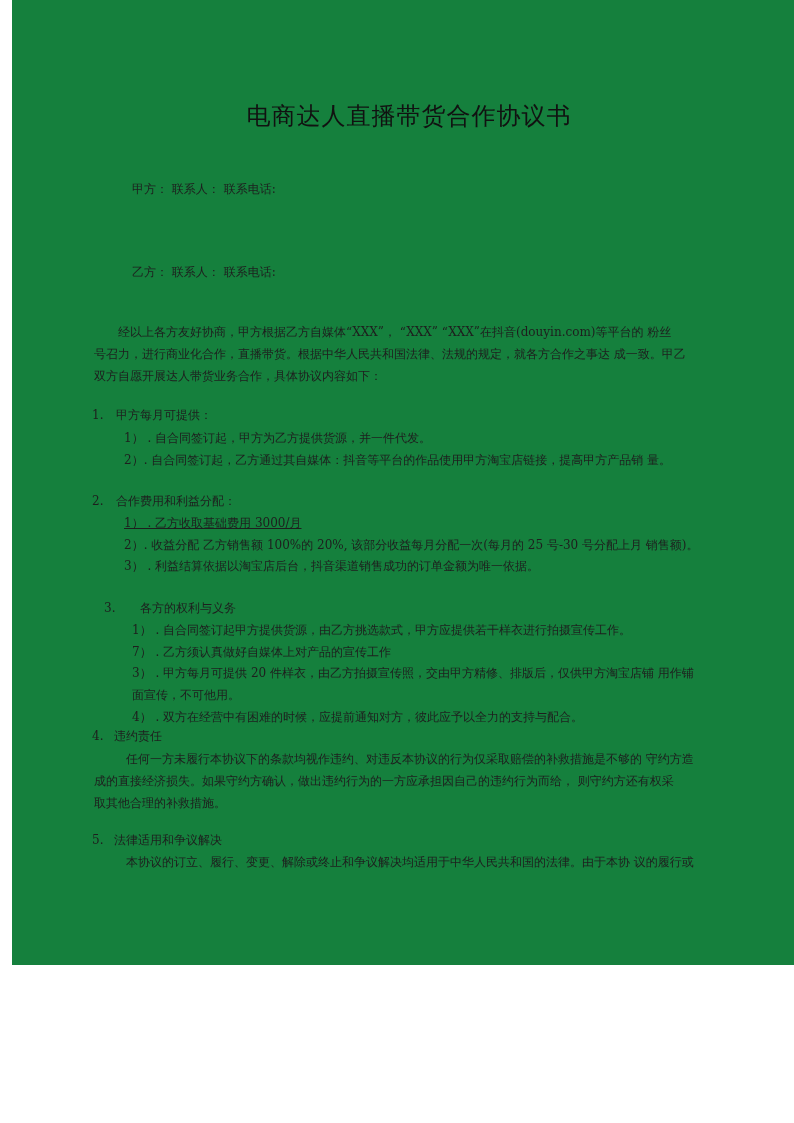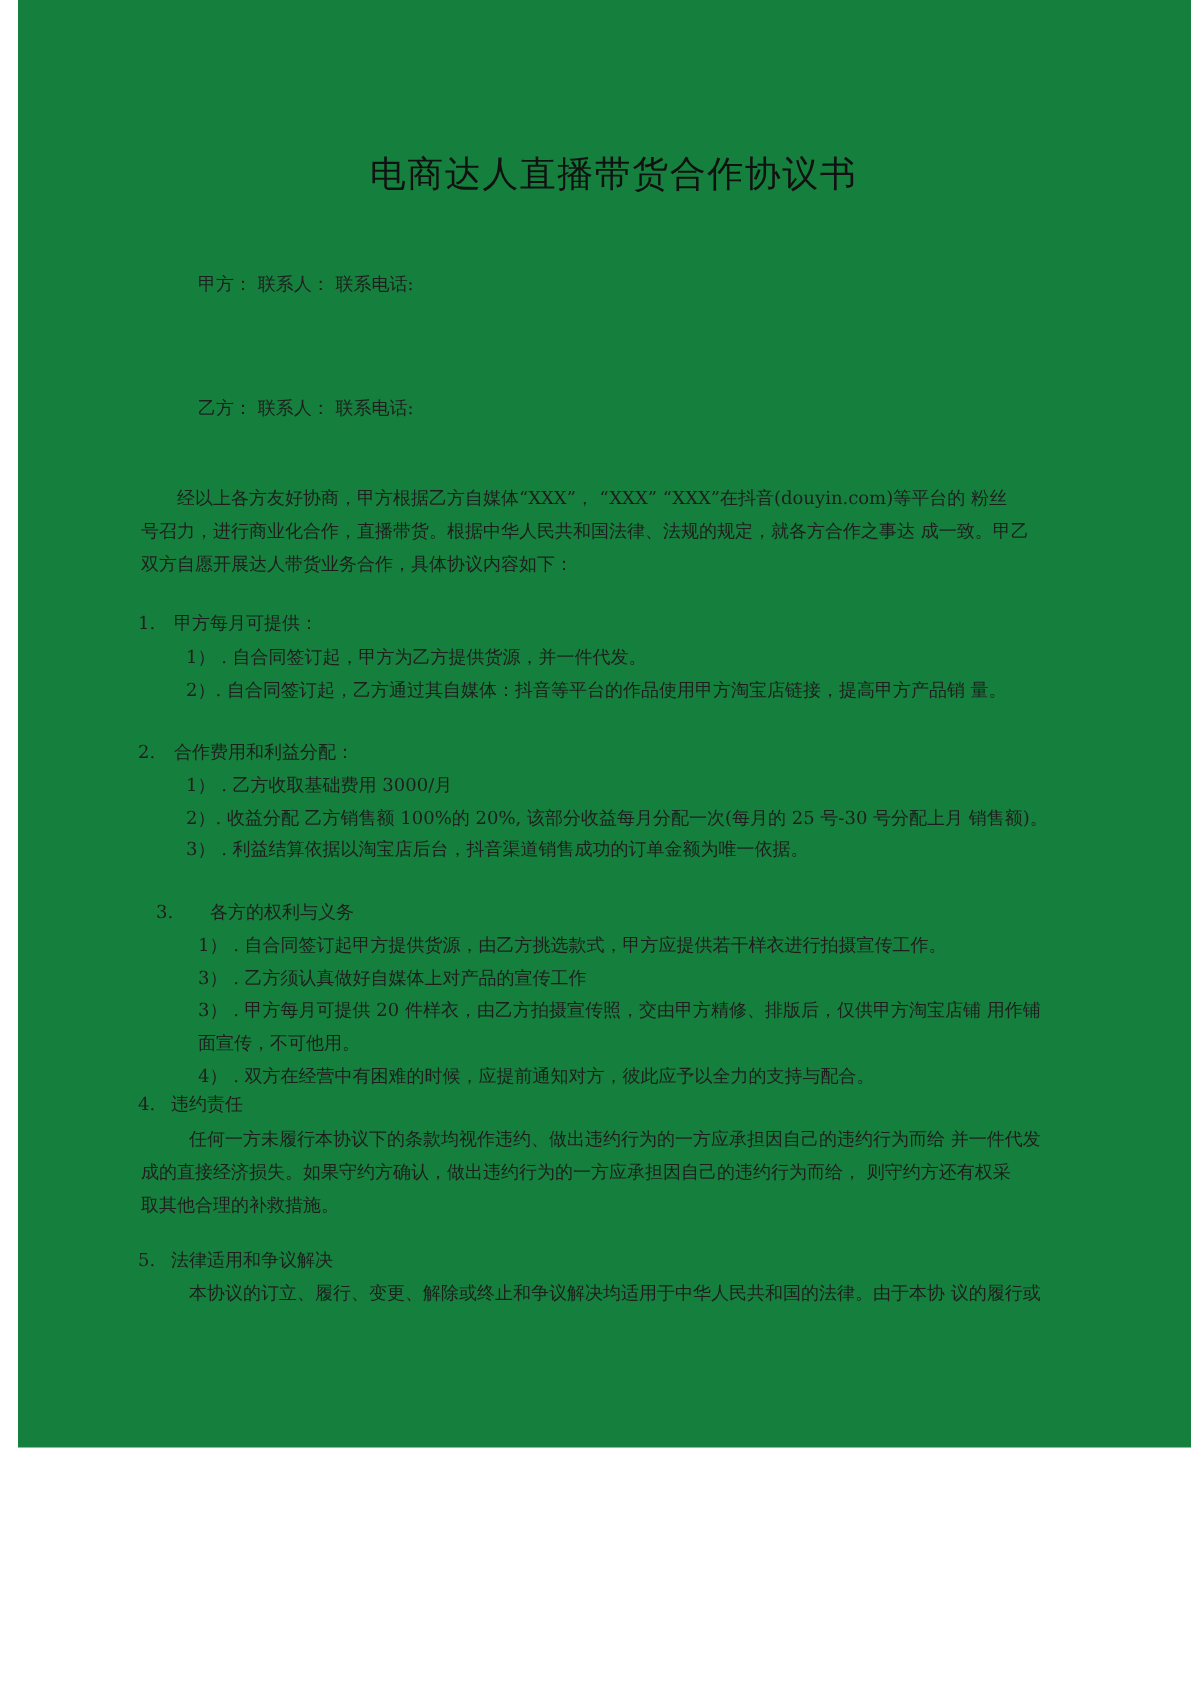--- a/index.html
+++ b/index.html
@@ -23,34 +23,34 @@
   <div class="line" style="left:106px; top:324px;">经以上各方友好协商，甲方根据乙方自媒体“XXX”，  “XXX”  “XXX”在抖音(douyin.com)等平台的 粉丝</div>
   <div class="line" style="left:82px; top:368px;">双方自愿开展达人带货业务合作，具体协议内容如下：</div>
 
   <div class="line" style="left:80px; top:407px;">1.</div>
   <div class="line" style="left:104px; top:407px;">甲方每月可提供：</div>
   <div class="line" style="left:112px; top:430px;">1）  . 自合同签订起，甲方为乙方提供货源，并一件代发。</div>
   <div class="line" style="left:112px; top:452px;">2）. 自合同签订起，乙方通过其自媒体：抖音等平台的作品使用甲方淘宝店链接，提高甲方产品销 量。</div>
 
   <div class="line" style="left:80px; top:493px;">2.</div>
   <div class="line" style="left:104px; top:493px;">合作费用和利益分配：</div>
-  <div class="line" style="left:112px; top:515px;">1）  . 乙方收取基础费用 3000/月</div>
+  <div class="line" style="left:112px; top:515px;text-decoration:underline;">1）  . 乙方收取基础费用 3000/月</div>
   <div class="line" style="left:112px; top:537px;">2）. 收益分配  乙方销售额 100%的 20%, 该部分收益每月分配一次(每月的 25 号-30 号分配上月  销售额)。</div>
   <div class="line" style="left:112px; top:558px;">3）  . 利益结算依据以淘宝店后台，抖音渠道销售成功的订单金额为唯一依据。</div>
 
   <div class="line" style="left:92px; top:600px;">3.</div>
   <div class="line" style="left:128px; top:600px;">各方的权利与义务</div>
   <div class="line" style="left:120px; top:622px;">1）  . 自合同签订起甲方提供货源，由乙方挑选款式，甲方应提供若干样衣进行拍摄宣传工作。</div>
-  <div class="line" style="left:120px; top:644px;">3）  . 乙方须认真做好自媒体上对产品的宣传工作</div>
+  <div class="line" style="left:120px; top:644px;">7）  . 乙方须认真做好自媒体上对产品的宣传工作</div>
   <div class="line" style="left:120px; top:665px;">3）  . 甲方每月可提供 20 件样衣，由乙方拍摄宣传照，交由甲方精修、排版后，仅供甲方淘宝店铺  用作铺</div>
   <div class="line" style="left:120px; top:687px;">面宣传，不可他用。</div>
   <div class="line" style="left:120px; top:709px;text-align:center;">4）  . 双方在经营中有困难的时候，应提前通知对方，彼此应予以全力的支持与配合。</div>
 
   <div class="line" style="left:80px; top:728px;">4.</div>
   <div class="line" style="left:102px; top:728px;">违约责任</div>
-  <div class="line" style="left:114px; top:751px;">任何一方未履行本协议下的条款均视作违约、做出违约行为的一方应承担因自己的违约行为而给  并一件代发</div>
+  <div class="line" style="left:114px; top:751px;">任何一方未履行本协议下的条款均视作违约、对违反本协议的行为仅采取赔偿的补救措施是不够的  守约方造</div>
   <div class="line" style="left:82px; top:773px;">成的直接经济损失。如果守约方确认，做出违约行为的一方应承担因自己的违约行为而给，  则守约方还有权采</div>
   <div class="line" style="left:82px; top:795px;">取其他合理的补救措施。</div>
 
   <div class="line" style="left:80px; top:832px;">5.</div>
   <div class="line" style="left:102px; top:832px;">法律适用和争议解决</div>
   <div class="line" style="left:114px; top:854px;">本协议的订立、履行、变更、解除或终止和争议解决均适用于中华人民共和国的法律。由于本协  议的履行或</div>
 </div>
 
 </body></html>

